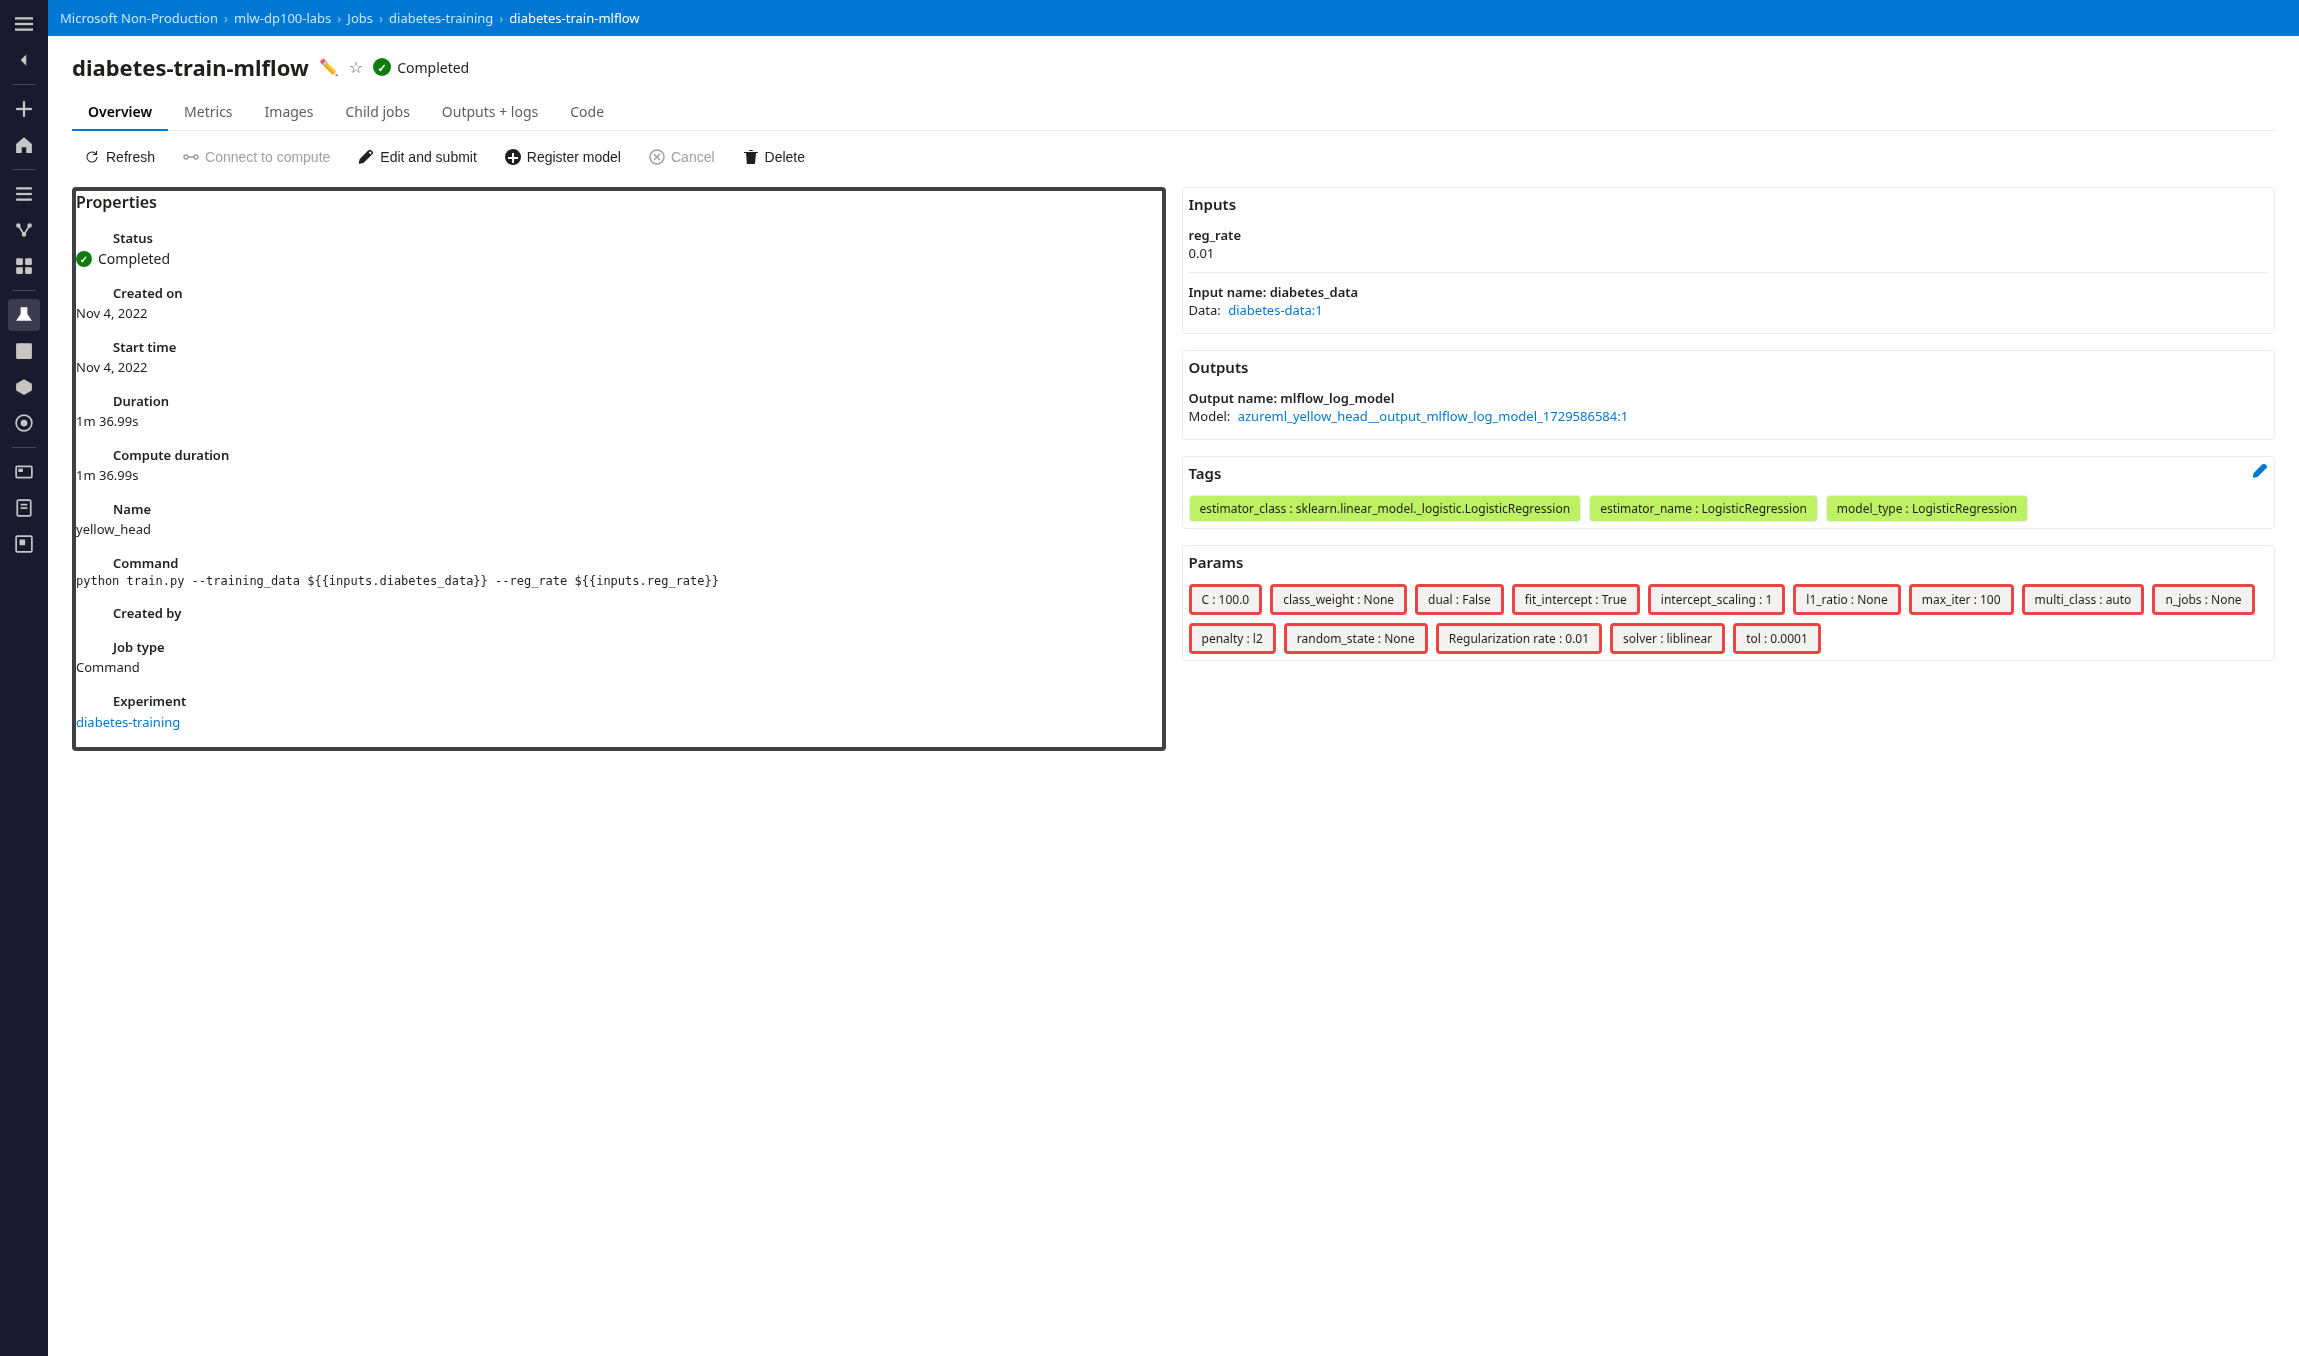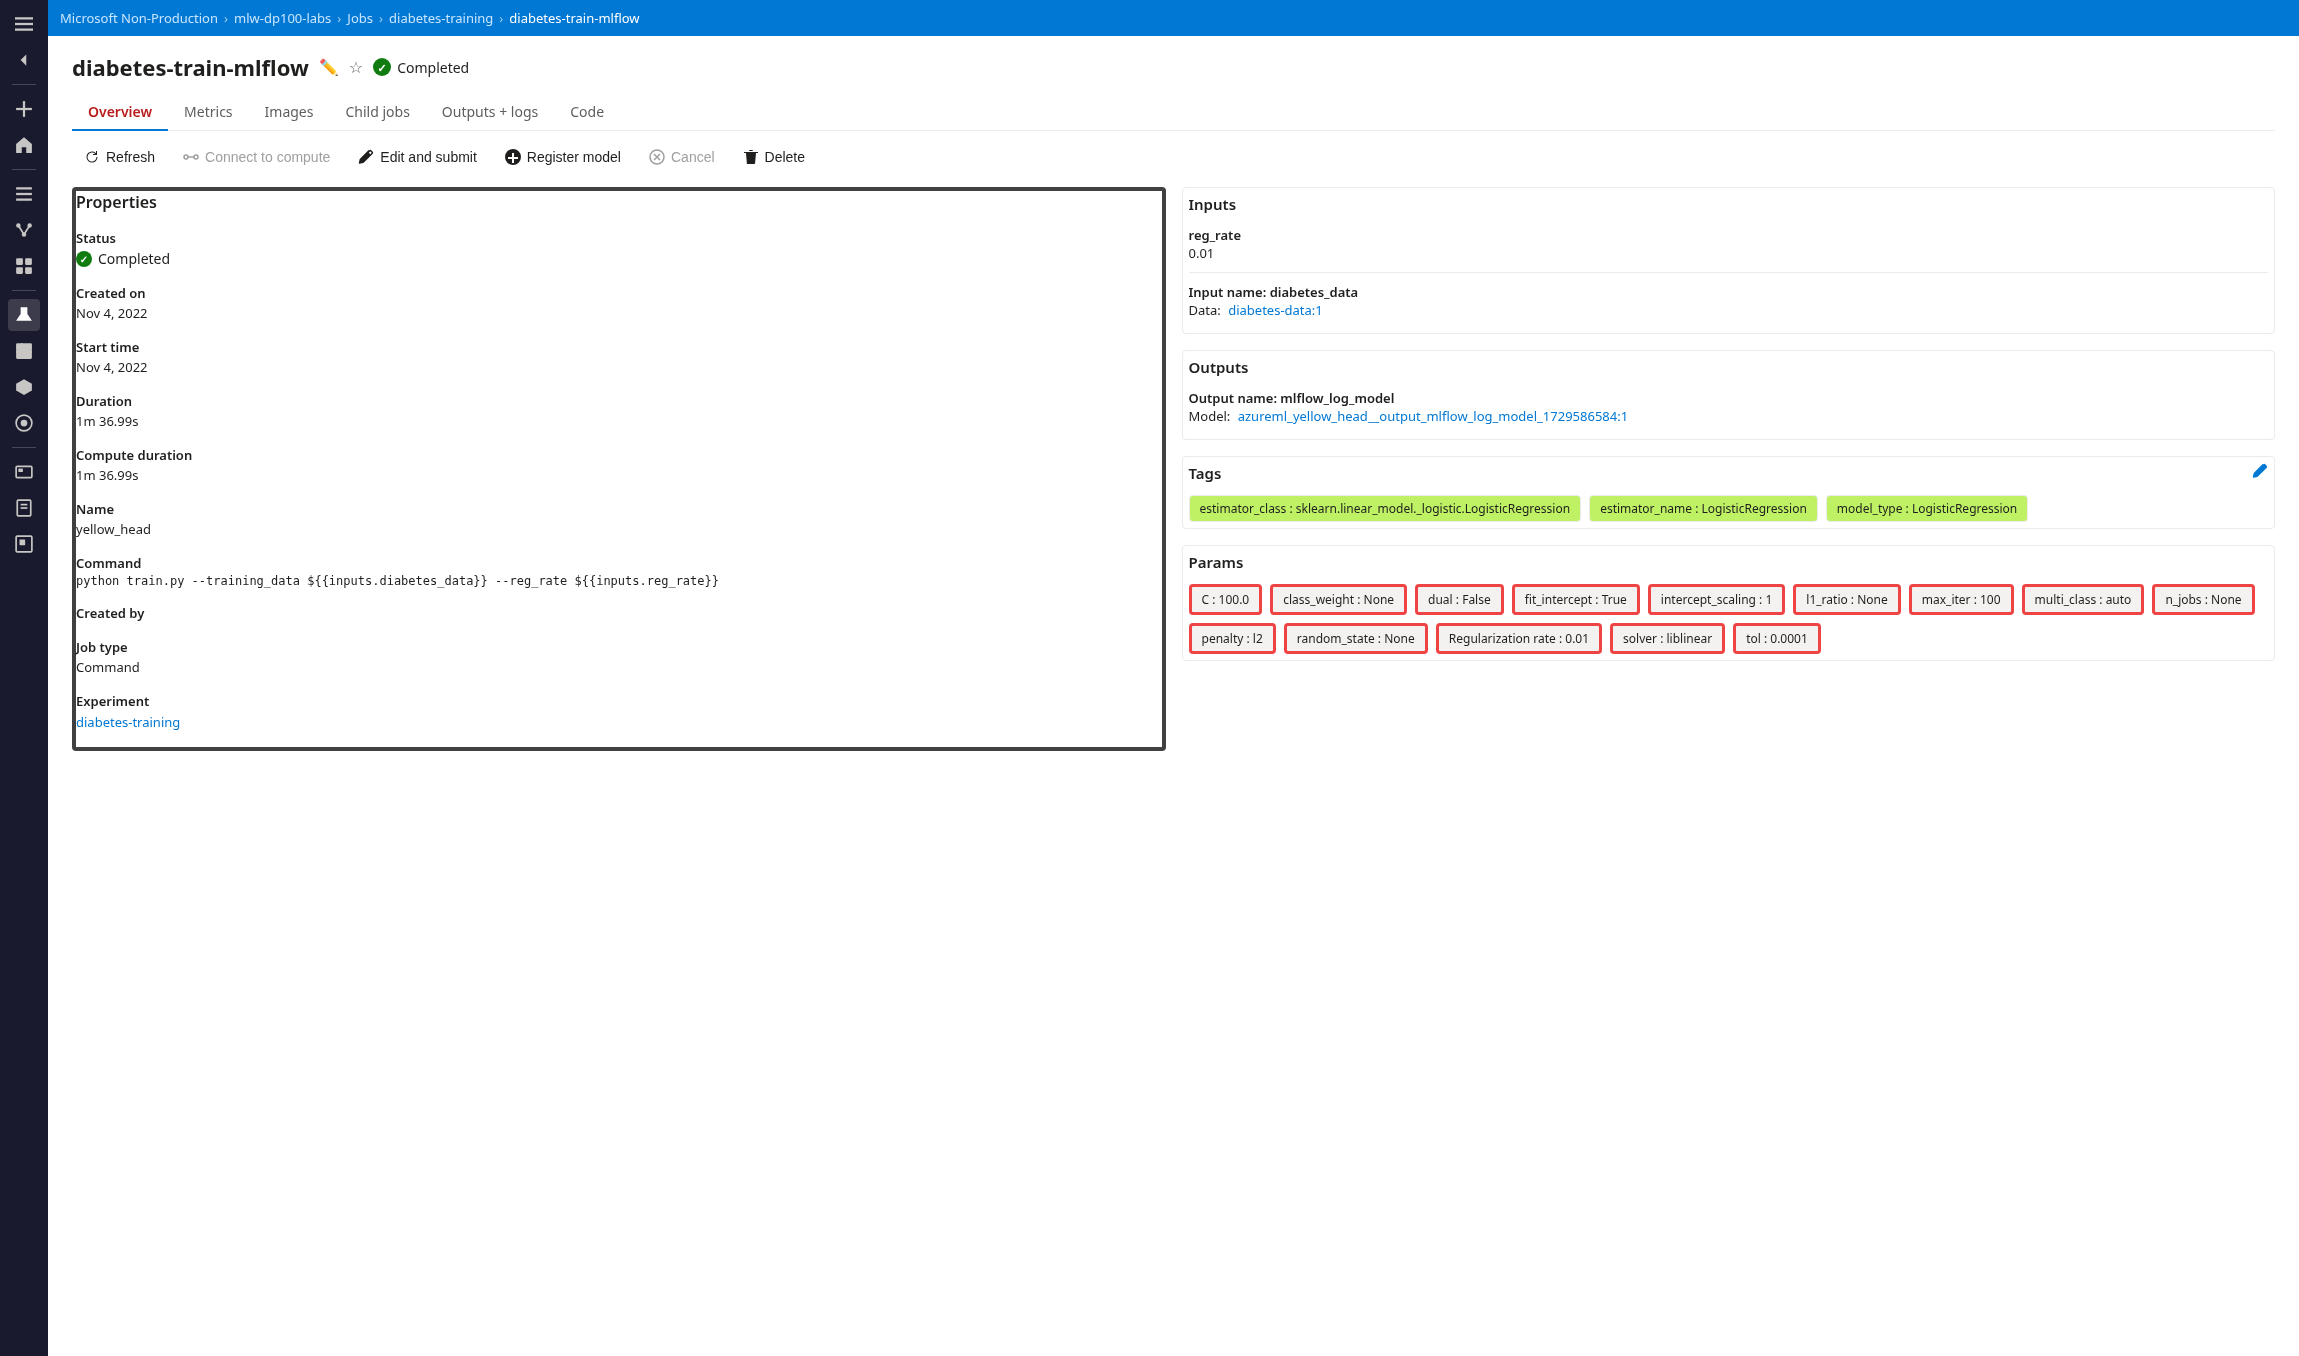--- a/index.html
+++ b/index.html
@@ -28,38 +28,38 @@
     .page-title-row { display: flex; align-items: center; gap: 10px; margin-bottom: 12px; }
     .page-title { font-size: 22px; font-weight: 700; color: #201f1e; }
     .title-icon { color: #605e5c; cursor: pointer; font-size: 16px; }
     .status-badge { display: flex; align-items: center; gap: 6px; font-size: 14px; color: #201f1e; }
     .status-dot { width: 18px; height: 18px; border-radius: 50%; background: #107c10; display: flex; align-items: center; justify-content: center; }
     .status-dot::after { content: '✓'; color: #fff; font-size: 11px; font-weight: bold; }
 
     
     .tabs { display: flex; gap: 0; border-bottom: 1px solid #edebe9; margin-bottom: 12px; }
     .tab { padding: 8px 16px; cursor: pointer; font-size: 14px; color: #605e5c; border-bottom: 2px solid transparent; margin-bottom: -1px; }
-    .tab.active { color: #b91c1c; border-bottom-color: #0078d4; font-weight: 600; }
+    .tab.active { color: #000000; border-bottom-color: #0078d4; font-weight: 600; }
 
     
     .toolbar { display: flex; align-items: center; gap: 4px; margin-bottom: 16px; }
     .toolbar-btn { display: flex; align-items: center; gap: 6px; padding: 6px 12px; border: none; background: transparent; cursor: pointer; color: #201f1e; font-size: 14px; border-radius: 4px; }
     .toolbar-btn.disabled { color: #a19f9d; cursor: default; }
     .toolbar-btn svg { width: 16px; height: 16px; }
 
     
     .two-col { display: grid; grid-template-columns: 1fr 1fr; gap: 16px; align-items: start; }
 
     
     .card { border: 4px solid #404040; border-radius: 4px; background: #fff; }
     .card-title { font-size: 16px; font-weight: 600; margin-bottom: 16px; color: #201f1e; }
 
     
     .prop-group { margin-bottom: 16px; }
-    .prop-label { font-weight: 600; font-size: 13px; color: #201f1e; margin-bottom: 2px; }
+    .prop-label { font-weight: 600; font-size: 13px; color: #201f1e; margin-bottom: 2px; margin-left: 37px; }
     .prop-value { font-size: 13px; color: #201f1e; }
     .prop-value.link { color: #0078d4; cursor: pointer; text-decoration: none; }
 
     
     .prop-status { display: flex; align-items: center; gap: 6px; }
     .prop-status-dot { width: 16px; height: 16px; border-radius: 50%; background: #107c10; display: flex; align-items: center; justify-content: center; flex-shrink: 0; }
     .prop-status-dot::after { content: '✓'; color: #fff; font-size: 10px; font-weight: bold; }
 
     
     .right-panel { display: flex; flex-direction: column; gap: 16px; }

